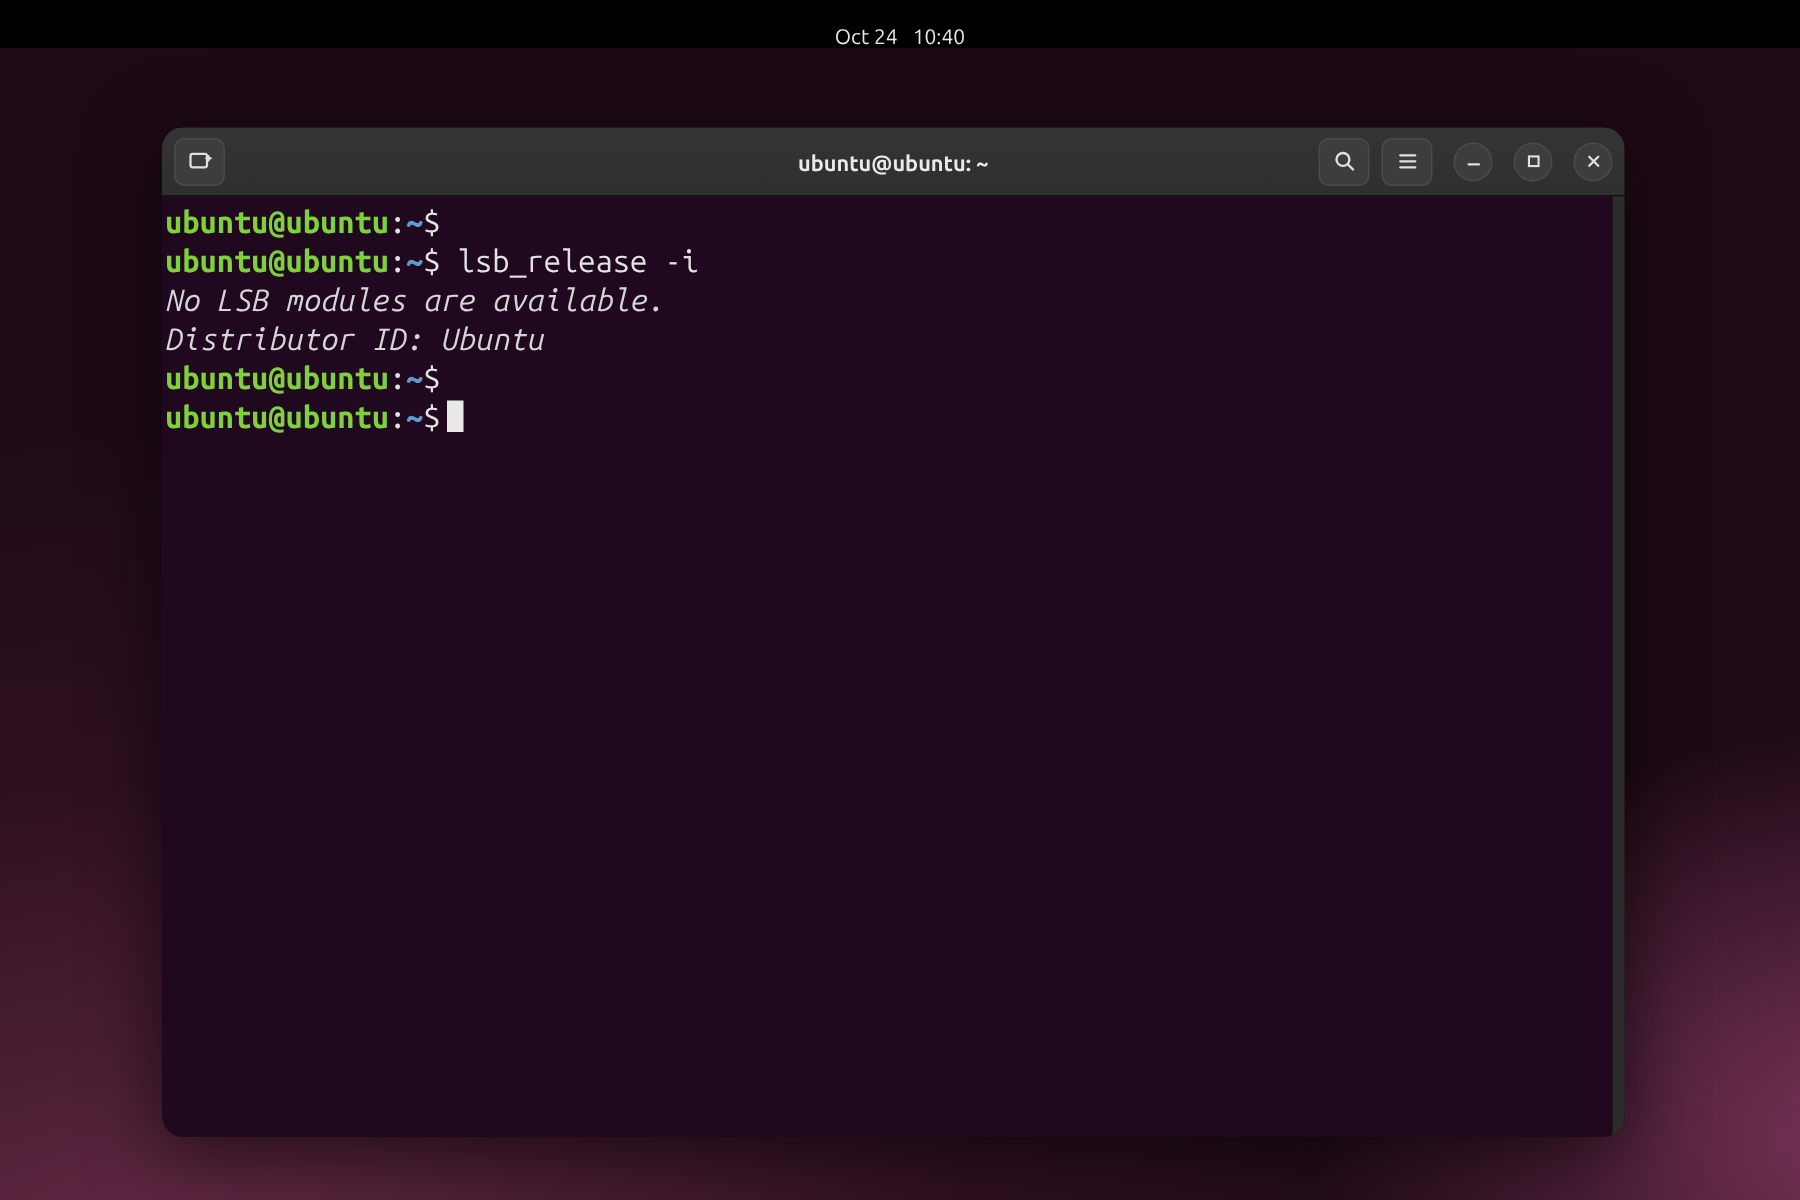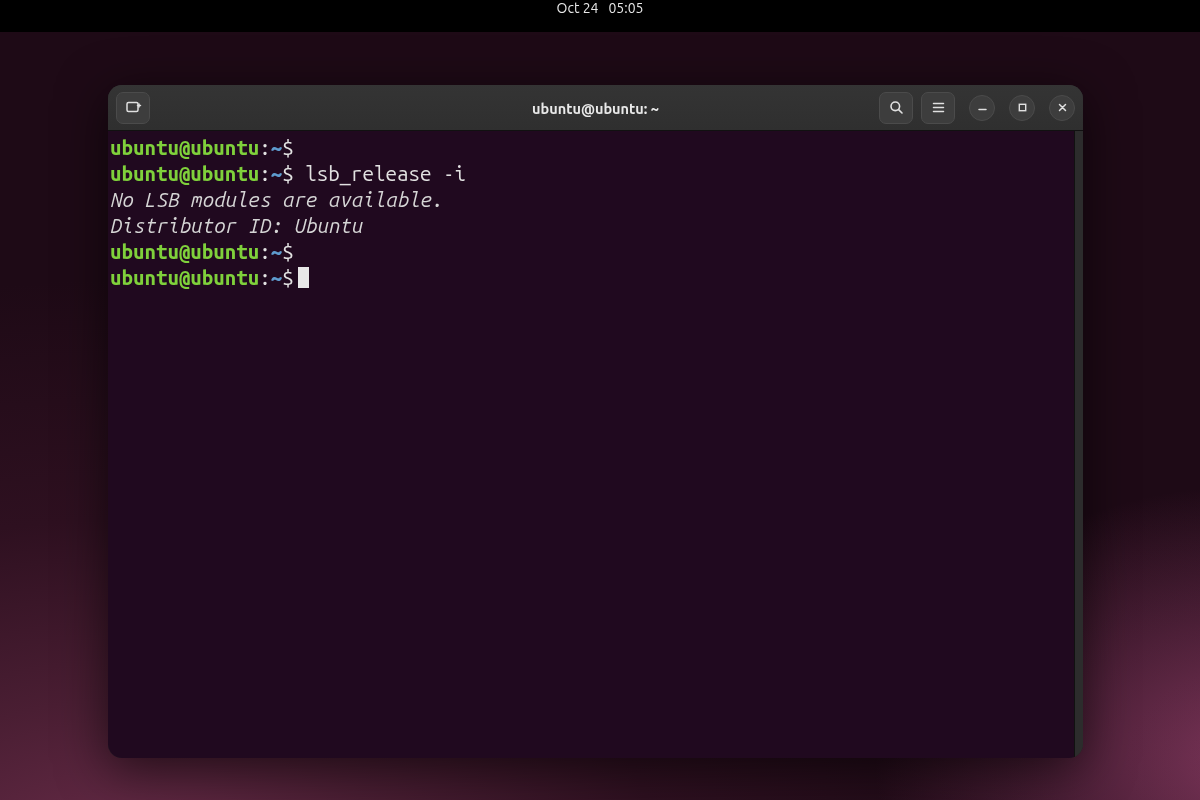--- a/index.html
+++ b/index.html
@@ -9,21 +9,21 @@
                   radial-gradient(ellipse 700px 500px at 105% 95%, #6b2d4a 0%, rgba(74,30,51,0) 55%);
       background-blend-mode: screen;
       font-family: Ubuntu, "Segoe UI", sans-serif;
       overflow: hidden;
       position: relative;
     }
     
     .menubar {
       position: absolute; left: 0; top: 0; right: 0; height: 32px;
       background: #000; color: #e8e8e8;
-      display: flex; align-items: flex-start; justify-content: center;
+      display: flex; align-items: flex-end; justify-content: center;
       font-size: 14px; font-weight: 400;
     }
     .menubar .clock { display: flex; gap: 10px; }
     
     .window {
       position: absolute;
       left: 108px; top: 85px; width: 975px; height: 673px;
       background: #1e1e1e;
       border-radius: 14px;
       overflow: hidden;
@@ -85,21 +85,21 @@
       display: inline-block; width: 11px; height: 21px;
       background: #e8e8e8; vertical-align: -3px; margin-left: 4px;
     }
   </style>
 </head>
 <body>
 
 <div class="menubar">
   <div class="clock">
     <span>Oct 24</span>
-    <span>05:05</span>
+    <span>10:40</span>
   </div>
 </div>
 
 <div class="window">
   <div class="titlebar">
     <div class="tb-left">
       <div class="btn" style="width:34px">
         <svg width="17" height="17" viewBox="0 0 17 17" fill="none" stroke="#e0e0e0" stroke-width="1.5">
           <rect x="2" y="3.5" width="11" height="9" rx="1.5"></rect>
           <path d="M 12.5 6.5 h 3 M 14 5 v 3" stroke-linecap="round"></path>

